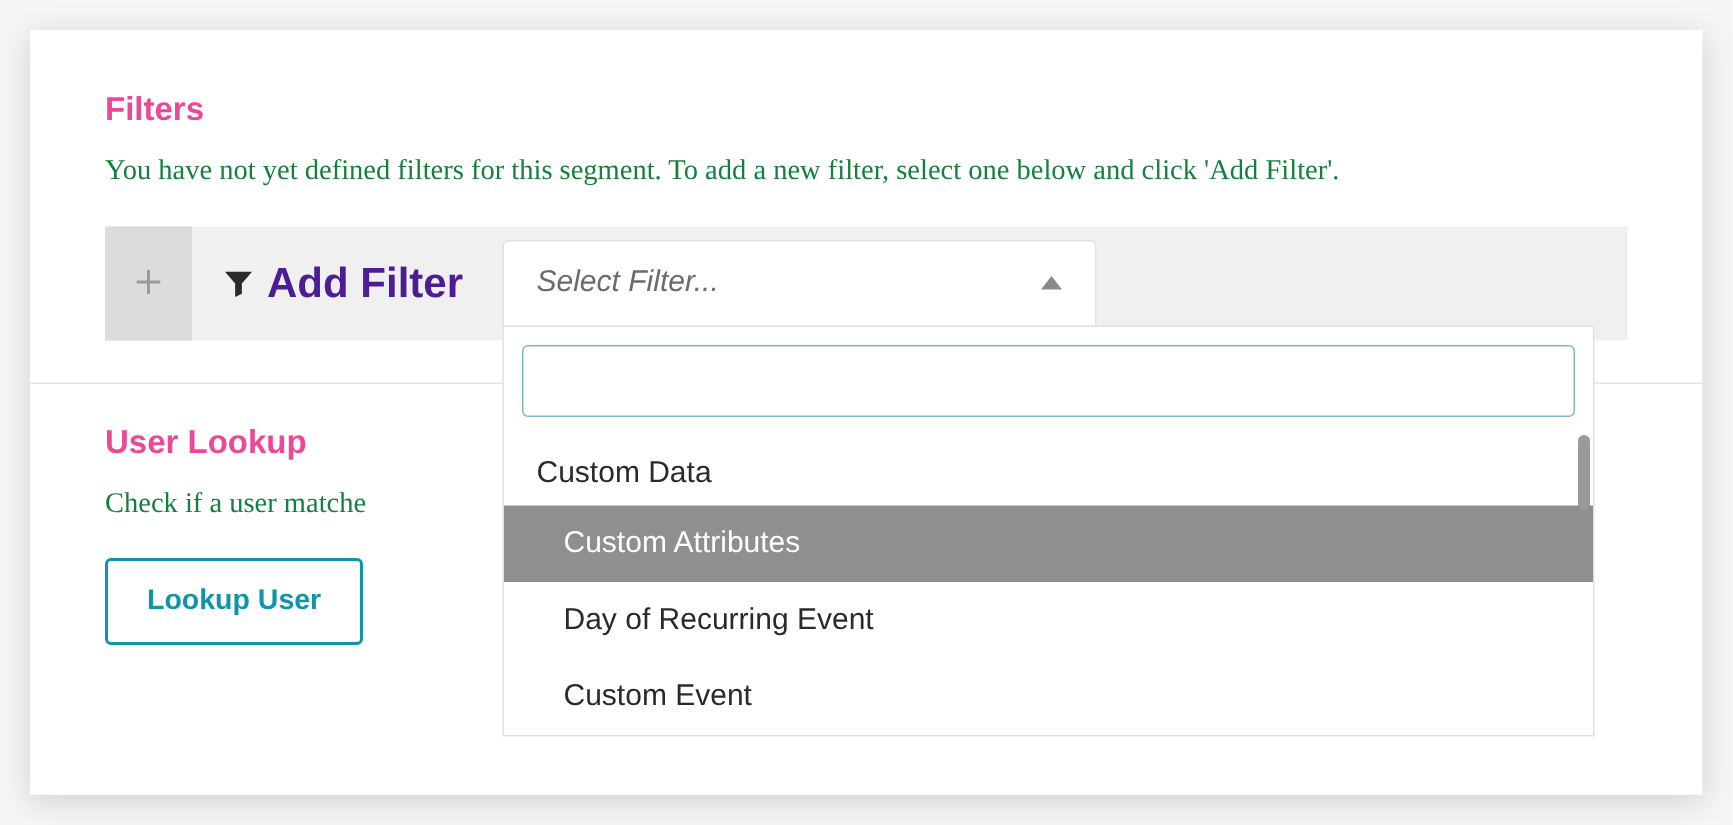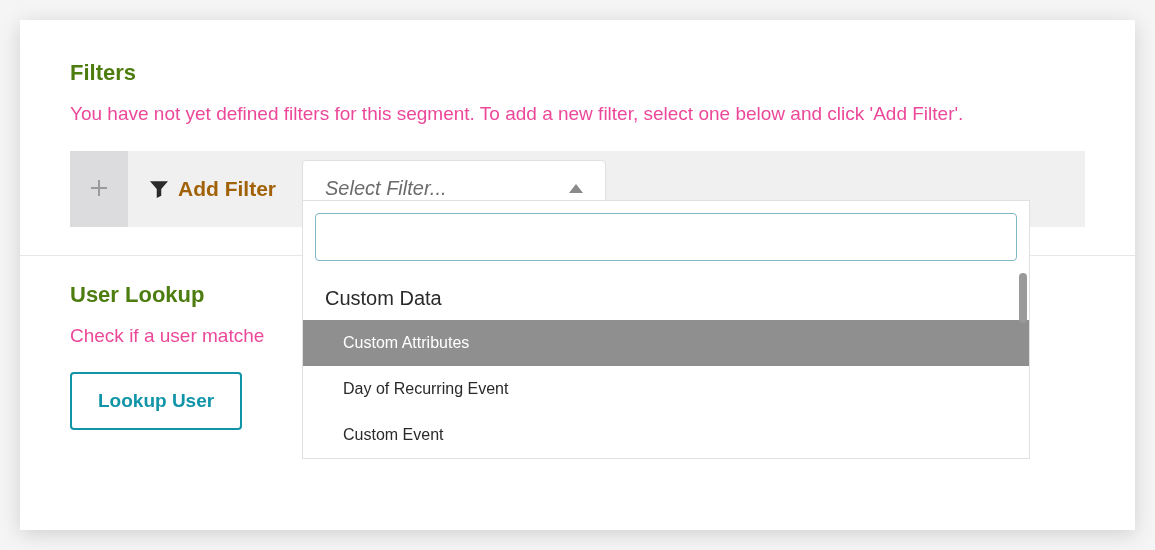--- a/index.html
+++ b/index.html
@@ -20,28 +20,29 @@
       box-shadow: 0 4px 20px rgba(0,0,0,0.15);
       position: relative;
       overflow: hidden;
     }
     .filters-section {
       padding: 40px 50px 28px 50px;
     }
     .section-title {
       font-size: 22px;
       font-weight: 600;
-      color: #4d7c0f;
+      color: #ec4899;
       margin-bottom: 14px;
     }
     .section-desc {
       font-size: 19px;
-      color: #ec4899;
+      color: #15803d;
       line-height: 1.5;
       margin-bottom: 22px;
+      font-family: Liberation Serif, serif;
     }
     .filter-bar {
       background: #f0f0f1;
       display: flex;
       align-items: center;
       height: 76px;
     }
     .plus-btn {
       width: 58px;
       height: 76px;
@@ -52,56 +53,56 @@
       cursor: pointer;
       color: #9a9a9d;
       font-size: 22px;
       font-weight: bold;
     }
     .add-filter-label {
       display: flex;
       align-items: center;
       gap: 10px;
       padding: 0 22px;
-      font-size: 21px;
+      font-size: 28px;
       font-weight: 600;
-      color: #a16207;
+      color: #4c1d95;
     }
     .funnel-icon {
       display: inline-flex;
     }
     .select-wrapper {
       position: relative;
       margin-left: 4px;
     }
     .select-filter {
       background: #fff;
       border: 1px solid #e0e0e0;
       border-radius: 4px 4px 0 0;
       height: 58px;
-      width: 304px;
+      width: 396px;
       padding: 0 22px;
       display: flex;
       align-items: center;
       justify-content: space-between;
       cursor: pointer;
       font-size: 20px;
       font-style: italic;
       color: #6b6b6b;
     }
     .caret-up {
       width: 0;
       height: 0;
       border-left: 7px solid transparent;
       border-right: 7px solid transparent;
       border-bottom: 9px solid #8a8a8a;
     }
     .dropdown {
       position: absolute;
-      top: 40px;
+      top: 57px;
       left: 0;
       width: 728px;
       background: #fff;
       border: 1px solid #e0e0e0;
       z-index: 100;
     }
     .dropdown-search {
       padding: 12px;
     }
     .dropdown-search input {
@@ -119,21 +120,21 @@
       overflow-y: auto;
     }
     .dropdown-group-header {
       padding: 14px 22px 10px 22px;
       font-size: 20px;
       color: #2a2a2a;
       font-weight: 400;
     }
     .dropdown-item {
       padding: 14px 22px 14px 40px;
-      font-size: 16px;
+      font-size: 20px;
       color: #2a2a2a;
       cursor: pointer;
     }
     .dropdown-item.highlighted {
       background: #8f8f8f;
       color: #fff;
     }
     .divider {
       border: none;
       border-top: 1px solid #e6e6e6;

